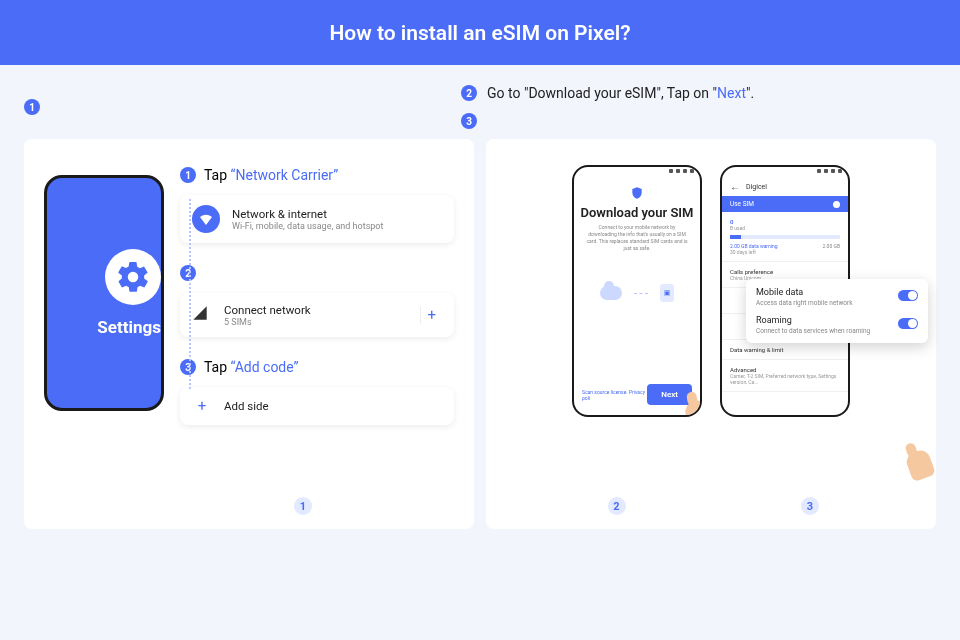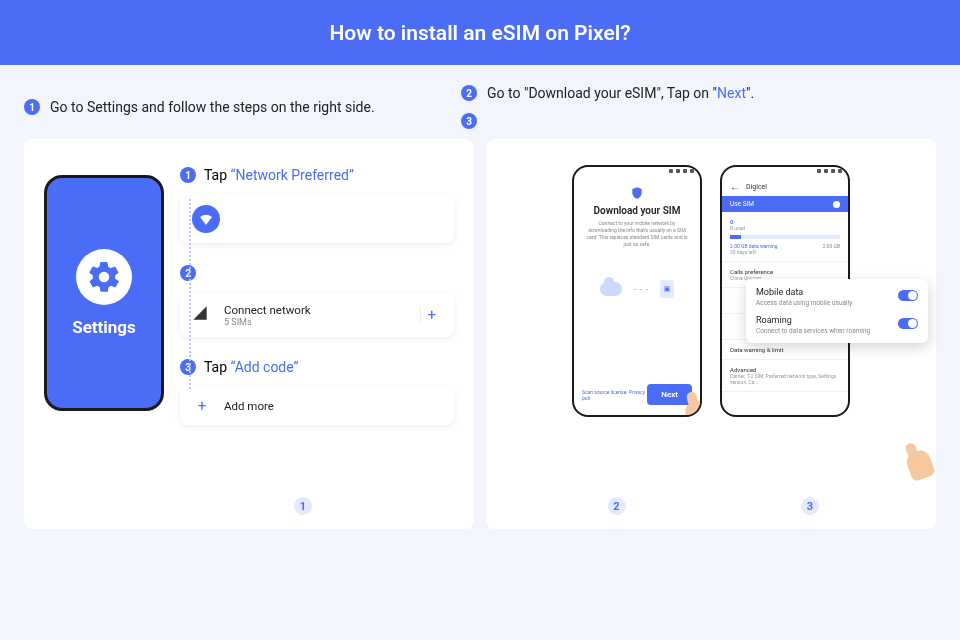--- a/index.html
+++ b/index.html
@@ -7,21 +7,21 @@
   .header { background: #4a6cf7; color: #fff; height: 65px; display: flex; align-items: center; justify-content: center; font-size: 21px; font-weight: 600; text-align: right; }
   .top-steps { display: flex; padding: 20px 24px 10px; gap: 24px; }
   .col-left-steps { flex: 1; display: flex; flex-direction: column; justify-content: center; }
   .col-right-steps { flex: 1.15; display: flex; flex-direction: column; gap: 12px; }
   .step-line { display: flex; align-items: center; gap: 10px; font-size: 14px; color: #222; }
   .num { width: 16px; height: 16px; border-radius: 50%; background: #4a6cf7; color: #fff; font-size: 10px; font-weight: 700; display: inline-flex; align-items: center; justify-content: center; flex-shrink: 0; }
   .link { color: #4a6cf7; }
   .cards { display: flex; gap: 12px; padding: 0 24px 24px; }
   .card { background: #fff; border-radius: 8px; flex: 1; position: relative; height: 390px; padding: 20px 20px 50px; }
   .card1-body { display: flex; gap: 16px; height: 100%; }
-  .phone-frame { width: 120px; height: 236px; border: 3px solid #1a1a1a; border-radius: 18px; display: flex; flex-direction: column; align-items: center; justify-content: center; background: #4a6cf7; margin-top: 16px; }
+  .phone-frame { width: 120px; height: 236px; border: 3px solid #1a1a1a; border-radius: 18px; display: flex; flex-direction: column; align-items: flex-end; justify-content: center; background: #4a6cf7; margin-top: 16px; }
   .gear { width: 56px; height: 56px; border-radius: 50%; background: #fff; display: flex; align-items: center; justify-content: center; color: #4a6cf7; }
   .gear svg { width: 36px; height: 36px; }
   .phone-label { color: #fff; font-weight: 700; font-size: 17px; margin-top: 12px; }
   .taps { flex: 1; display: flex; flex-direction: column; gap: 6px; padding-top: 8px; }
   .tap-head { display: flex; align-items: center; gap: 8px; font-size: 14px; margin-bottom: 6px; }
   .card-row { background: #fff; border-radius: 8px; box-shadow: 0 2px 6px rgba(0,0,0,0.08); padding: 10px 12px; display: flex; align-items: center; gap: 12px; margin-bottom: 16px; }
   .wifi-ico { width: 28px; height: 28px; border-radius: 50%; background: #4a6cf7; display: flex; align-items: center; justify-content: center; }
   .wifi-ico svg { width: 16px; height: 16px; fill: #fff; }
   .row-txt .t1 { font-size: 11.5px; color: #222; }
   .row-txt .t2 { font-size: 9px; color: #888; }
@@ -31,21 +31,21 @@
   .badge-bottom { position: absolute; bottom: 14px; width: 18px; height: 18px; border-radius: 50%; background: #e3e9ff; color: #4a6cf7; font-size: 11px; font-weight: 700; display: flex; align-items: center; justify-content: center; }
   .card1 .badge-bottom { left: 62%; transform: translateX(-50%); }
   .card2 .bb2 { left: 27%; }
   .card2 .bb3 { left: 70%; }
   .card2-body { display: flex; gap: 18px; height: 100%; justify-content: center; align-items: flex-start; padding-top: 6px; position: relative; }
   .phone2 { width: 130px; height: 252px; border: 2px solid #1a1a1a; border-radius: 16px; background: #fff; position: relative; overflow: hidden; }
   .phone2 .bar { height: 10px; display: flex; justify-content: flex-end; gap: 3px; padding: 2px 6px; }
   .bar span { width: 4px; height: 4px; background: #555; border-radius: 1px; }
   .p-down .shield { width: 14px; height: 14px; margin: 8px auto 6px; }
   .p-down .shield svg { fill: #4a6cf7; width: 14px; height: 14px; }
-  .p-down .title { font-size: 10px; font-weight: 600; text-align: center; color: #222; }
+  .p-down .title { font-size: 13px; font-weight: 600; text-align: center; color: #222; }
   .p-down .desc { font-size: 5px; color: #888; text-align: center; padding: 4px 10px; line-height: 1.4; }
   .p-down .cloud { display: flex; align-items: center; justify-content: center; gap: 12px; margin: 28px 0 36px; }
   .cloud .cl { width: 22px; height: 14px; background: #cdd8ff; border-radius: 8px; position: relative; }
   .cloud .cl::before { content:""; position:absolute; width:10px; height:10px; background:#cdd8ff; border-radius:50%; top:-5px; left:4px; }
   .cloud .card-ic { width: 14px; height: 18px; background: #e3e9ff; border-radius: 3px; display:flex; align-items:center; justify-content:center; color:#4a6cf7; font-size:7px; }
   .p-down .footer { display: flex; align-items: center; justify-content: space-between; padding: 0 8px; position: absolute; bottom: 10px; left: 0; right: 0; }
   .p-down .small { font-size: 5px; color: #4a6cf7; }
   .next-btn { background: #4a6cf7; color: #fff; font-size: 8px; font-weight: 600; padding: 6px 14px; border-radius: 4px; }
   .hand1 { position: absolute; width: 24px; height: 28px; background: #f6c89f; border-radius: 10px 10px 6px 6px; }
   .hand1::before { content:""; position:absolute; width:10px; height:14px; background:#f6c89f; border-radius:6px; top:-10px; left:4px; }
@@ -72,21 +72,20 @@
 <body>
 
 <div class="header">
   <span>How to install an eSIM on Pixel?</span>
 </div>
 
 <div class="top-steps">
   <div class="col-left-steps">
     <div class="step-line">
       <span class="num">1</span>
-      <span>Go to Settings and follow the steps on the right side.</span>
     </div>
   </div>
   <div class="col-right-steps">
     <div class="step-line">
       <span class="num">2</span>
       <span>
         <span>Go to "Download your eSIM", Tap on "</span><span class="link">Next</span><span>".</span>
       </span>
     </div>
     <div class="step-line">
@@ -104,28 +103,32 @@
         <div class="gear">
           <svg viewBox="0 0 24 24" fill="currentColor">
               <path d="M19.4 13a7.5 7.5 0 0 0 .1-1 7.5 7.5 0 0 0-.1-1l2.1-1.6a.5.5 0 0 0 .1-.6l-2-3.5a.5.5 0 0 0-.6-.2l-2.5 1a7.3 7.3 0 0 0-1.7-1l-.4-2.6A.5.5 0 0 0 14 2h-4a.5.5 0 0 0-.5.4l-.4 2.6a7.3 7.3 0 0 0-1.7 1l-2.5-1a.5.5 0 0 0-.6.2l-2 3.5a.5.5 0 0 0 .1.6L4.6 11a7.5 7.5 0 0 0-.1 1 7.5 7.5 0 0 0 .1 1l-2.1 1.6a.5.5 0 0 0-.1.6l2 3.5a.5.5 0 0 0 .6.2l2.5-1a7.3 7.3 0 0 0 1.7 1l.4 2.6a.5.5 0 0 0 .5.4h4a.5.5 0 0 0 .5-.4l.4-2.6a7.3 7.3 0 0 0 1.7-1l2.5 1a.5.5 0 0 0 .6-.2l2-3.5a.5.5 0 0 0-.1-.6Zm-7.4 2.5A3.5 3.5 0 1 1 15.5 12 3.5 3.5 0 0 1 12 15.5Z"></path>
             </svg>
         </div>
         <div class="phone-label">Settings</div>
       </div>
       <div class="taps">
         <div class="tap-head">
           <span class="num">1</span>
-          <span><span>Tap </span><span class="link">“Network Preferred”</span></span>
+          <span><span>Tap </span><span class="link">“Network Carrier”</span></span>
         </div>
         <div class="card-row">
           <div class="wifi-ico">
               <svg viewBox="0 0 24 24">
                 <path d="M12 21 3 9a15 15 0 0 1 18 0Z"></path>
               </svg>
             </div>
+          <div class="row-txt">
+            <div class="t1">Network &amp; internet</div>
+            <div class="t2">Wi-Fi, mobile, data usage, and hotspot</div>
+          </div>
         </div>
 
         <div class="tap-head">
           <span class="num">2</span>
         </div>
         <div class="card-row">
           <div class="signal-ico"><svg viewBox="0 0 24 24" width="16" height="16" fill="#333">
                 <path d="M2 22 22 2v20Z"></path>
               </svg></div>
           <div class="row-txt">
@@ -135,21 +138,21 @@
           <div class="plus-slot">+</div>
         </div>
 
         <div class="tap-head">
           <span class="num">3</span>
           <span><span>Tap </span><span class="link">“Add code”</span></span>
         </div>
         <div class="card-row">
           <div class="plus-ico">+</div>
           <div class="row-txt">
-              <div class="t1">Add more</div>
+              <div class="t1">Add side</div>
             </div>
         </div>
       </div>
     </div>
     <div class="badge-bottom">1</div>
   </div>
 
   <div class="card card2">
     <div class="card2-body">
       <div class="phone2 p-down">
@@ -213,21 +216,21 @@
         <div class="sec">
             <div>Advanced</div>
             <div class="s2">Carrier, T-2 SIM, Preferred network type, Settings version, Ca...</div>
           </div>
       </div>
 
       <div class="popup">
         <div class="pr">
           <div>
               <div class="pt1">Mobile data</div>
-              <div class="pt2">Access data using mobile usually</div>
+              <div class="pt2">Access data right mobile network</div>
             </div>
           <div class="toggle"></div>
         </div>
         <div class="pr" style="margin-bottom:0">
           <div>
               <div class="pt1">Roaming</div>
               <div class="pt2">Connect to data services when roaming</div>
             </div>
           <div class="toggle"></div>
         </div>

